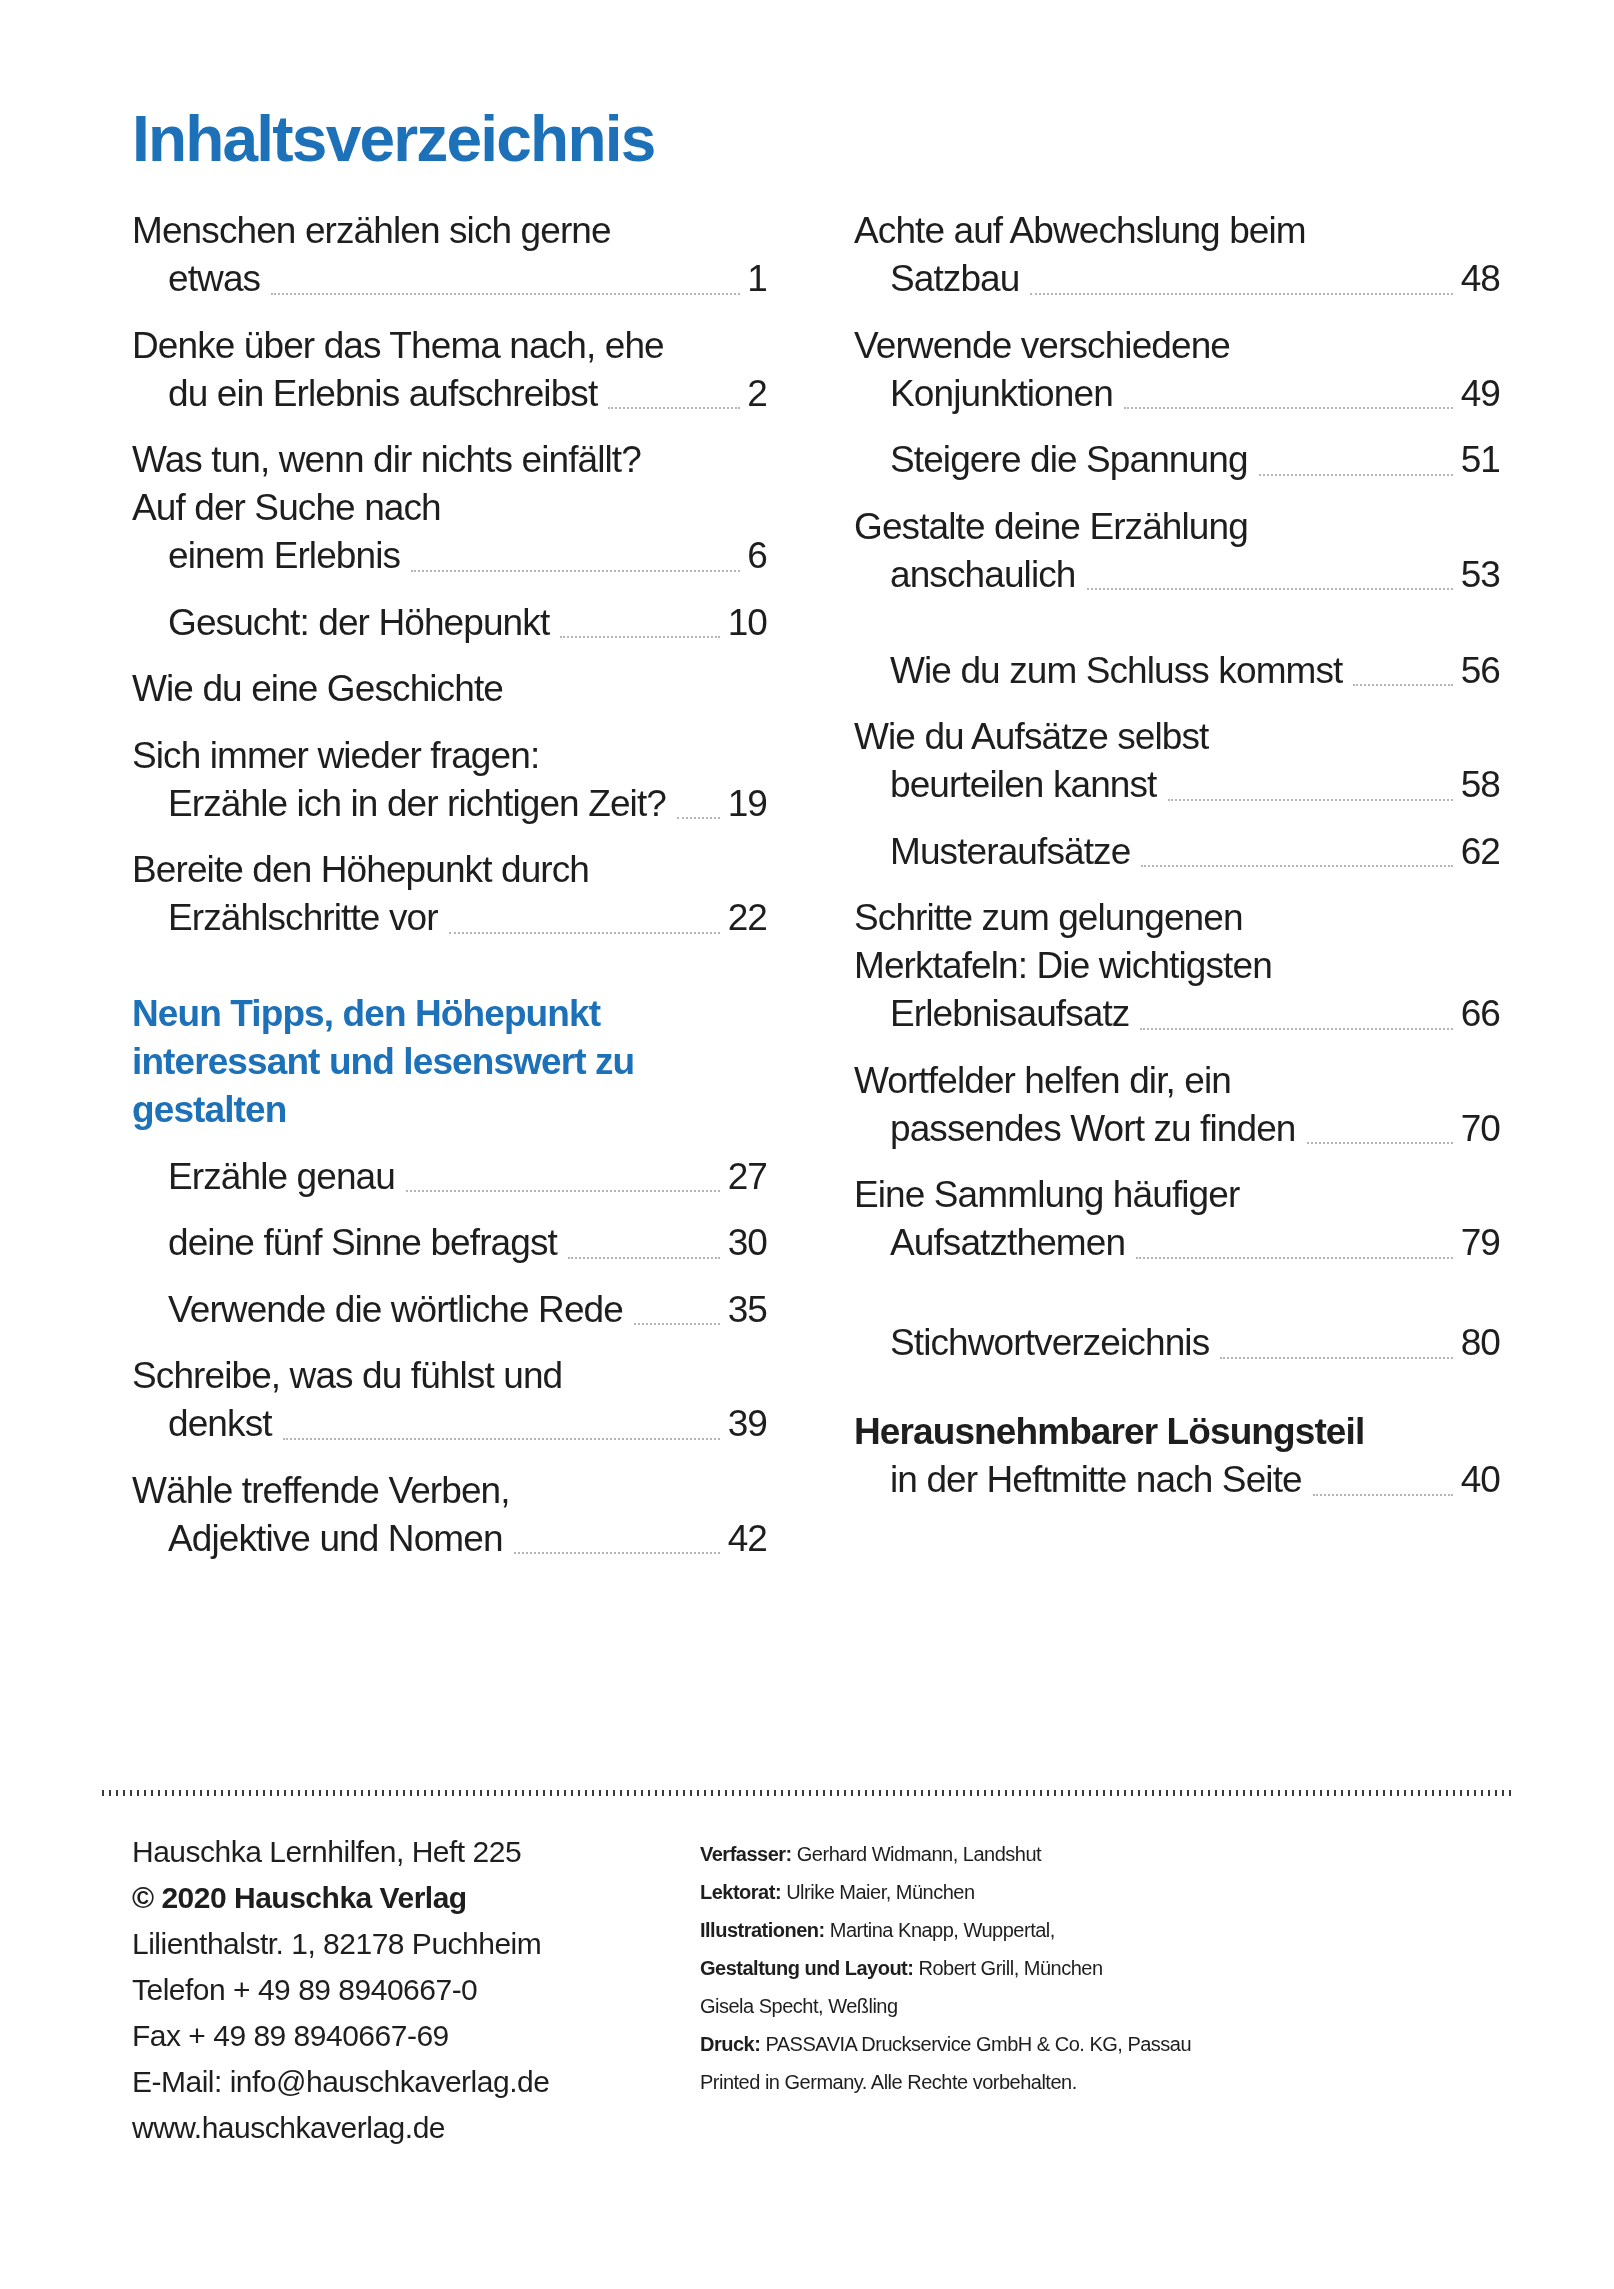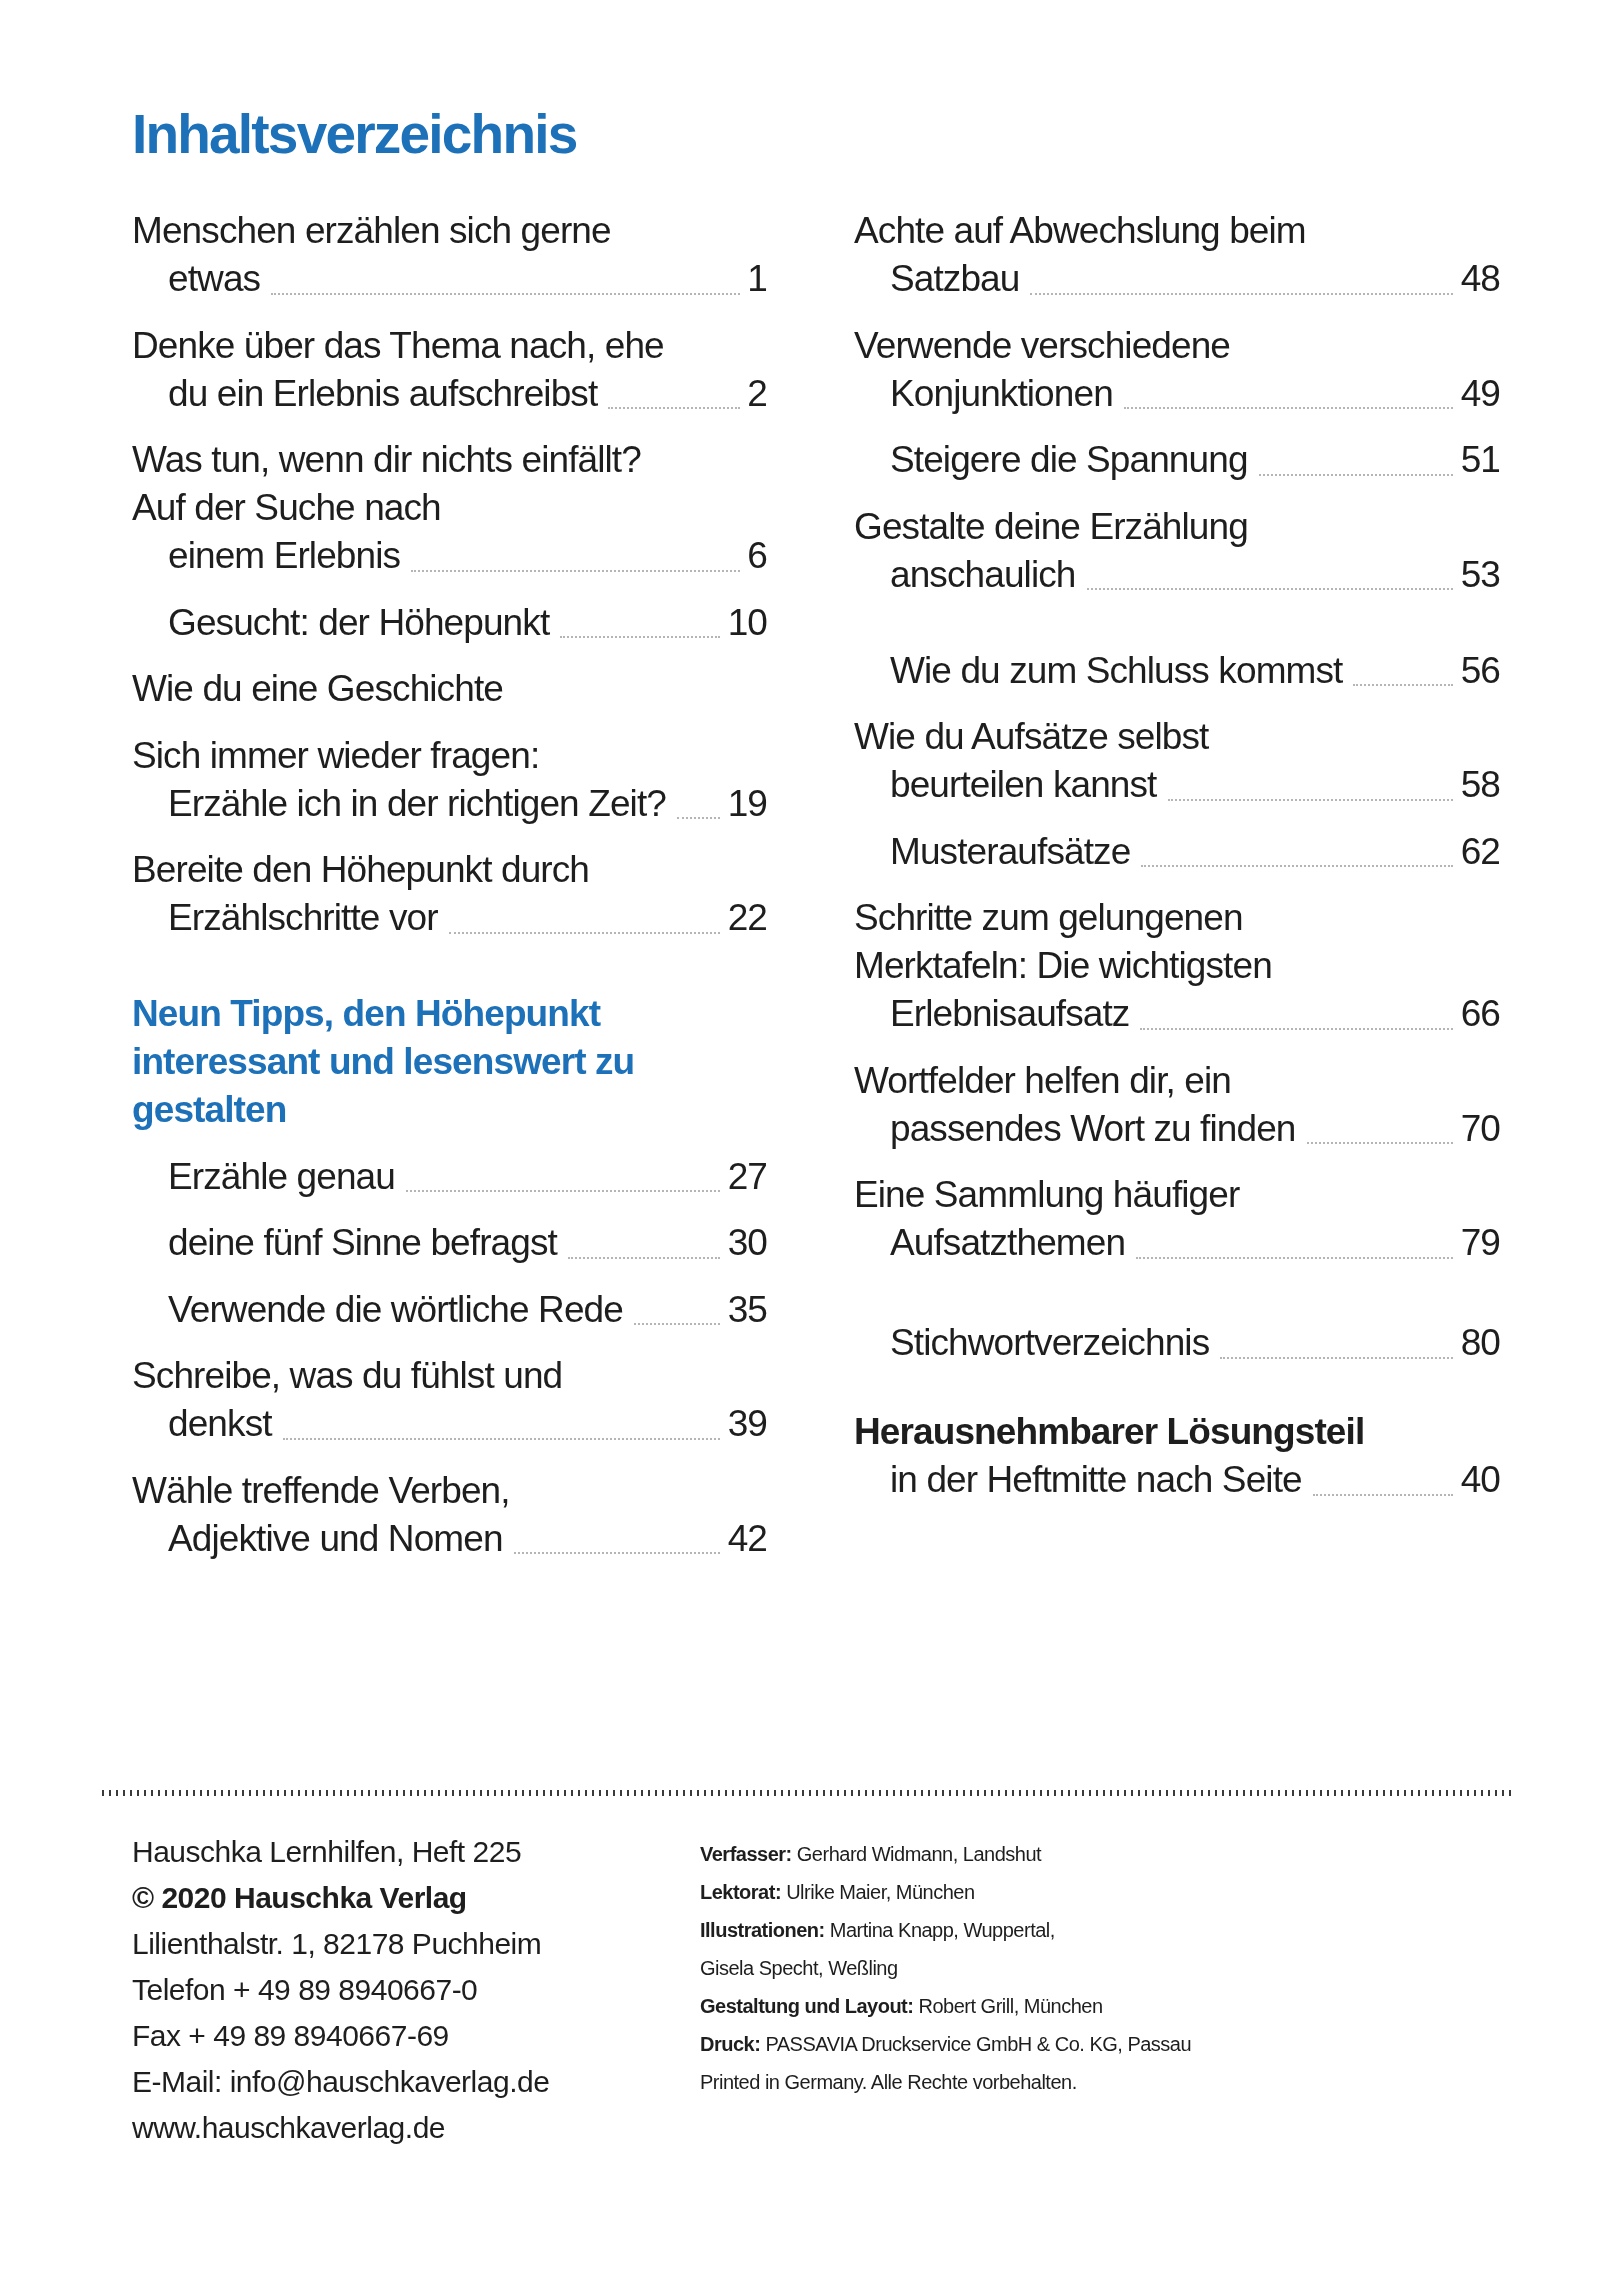--- a/index.html
+++ b/index.html
@@ -11,21 +11,21 @@
   .page{
     position:relative;
     width:1614px;height:2290px;
     background:#ffffff;
     overflow:hidden;
     font-family:"Liberation Sans", sans-serif;
     color:var(--ink);
   }
   .title{
     position:absolute;left:132px;top:102px;
-    font-size:55px;font-weight:700;
+    font-size:64px;font-weight:700;
     letter-spacing:-1.8px;
     color:var(--accent);
     white-space:nowrap;
   }
   .cols{
     position:absolute;left:132px;top:207px;
     width:1368px;
     display:flex;
   }
   .col{display:block;}
@@ -280,19 +280,19 @@
       <div class="fline">Lilienthalstr. 1, 82178 Puchheim</div>
       <div class="fline">Telefon + 49 89 8940667-0</div>
       <div class="fline">Fax + 49 89 8940667-69</div>
       <div class="fline">E-Mail: info@hauschkaverlag.de</div>
       <div class="fline">www.hauschkaverlag.de</div>
     </div>
   <div class="footer-right" id="footer-right">
       <div class="fline"><span class="flabel">Verfasser:</span><span> Gerhard Widmann, Landshut</span></div>
       <div class="fline"><span class="flabel">Lektorat:</span><span> Ulrike Maier, München</span></div>
       <div class="fline"><span class="flabel">Illustrationen:</span><span> Martina Knapp, Wuppertal,</span></div>
+      <div class="fline"><span class="flabel">Gestaltung und Layout:</span><span> Robert Grill, München</span></div>
       <div class="fline"><span>Gisela Specht, Weßling</span></div>
-      <div class="fline"><span class="flabel">Gestaltung und Layout:</span><span> Robert Grill, München</span></div>
       <div class="fline"><span class="flabel">Druck:</span><span> PASSAVIA Druckservice GmbH &amp; Co. KG, Passau</span></div>
       <div class="fline"><span>Printed in Germany. Alle Rechte vorbehalten.</span></div>
     </div>
 </div>
 
 
 </body></html>

